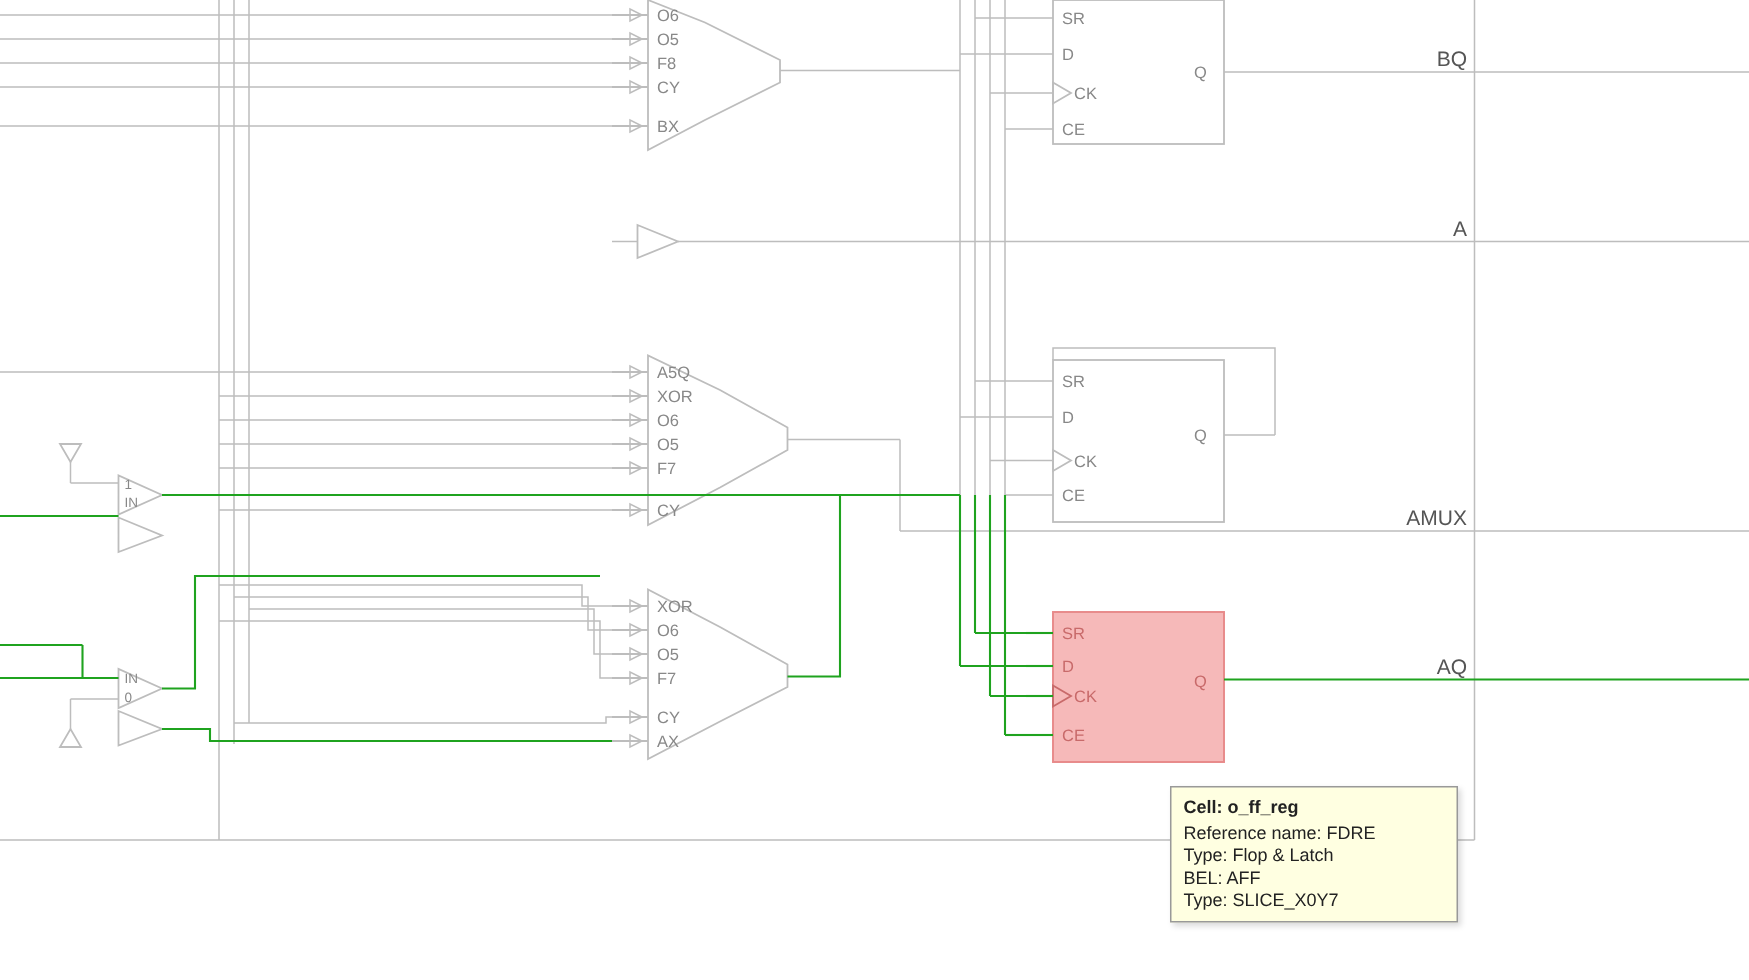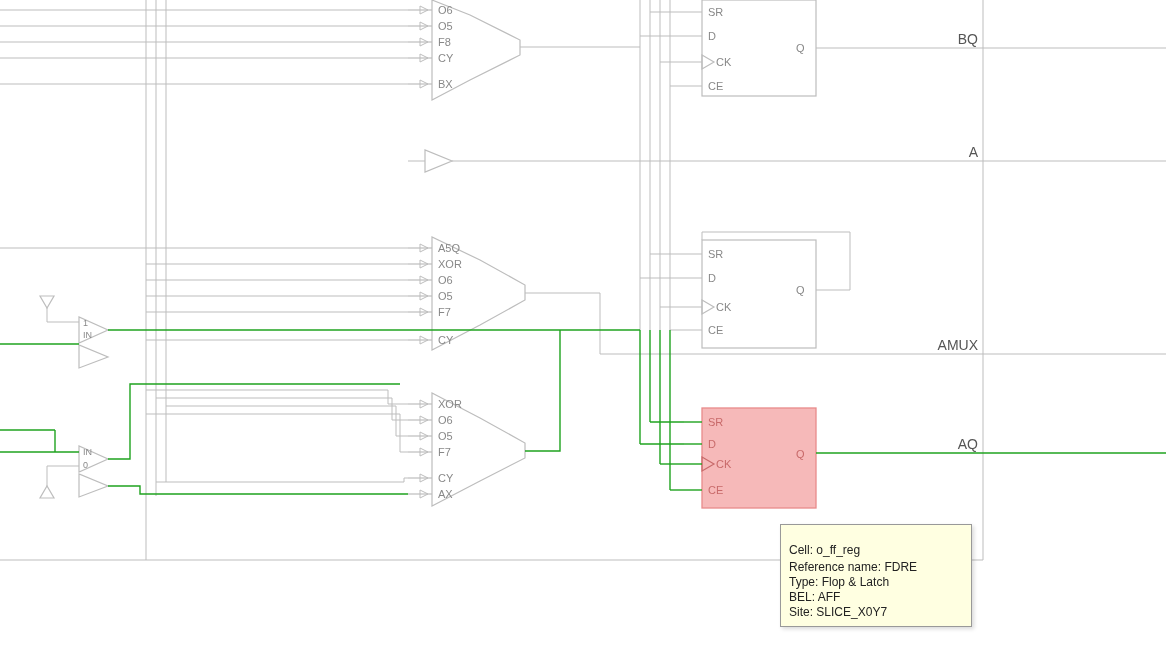--- a/index.html
+++ b/index.html
@@ -26,21 +26,21 @@
     position: absolute;
     left: 780px; top: 524px;
     width: 192px;
     background: #ffffe1;
     border: 1px solid #999;
     padding: 6px 8px;
     box-shadow: 2px 2px 4px rgba(0,0,0,.15);
     font: 12px Arial, sans-serif;
     color: #222;
   }
-  .tooltip .title { font-weight: normal; margin-bottom: 3px; margin-top: 12px; }
+  .tooltip .title { font-weight: bold; margin-bottom: 3px; }
   .tooltip .row { margin: 1px 0; }
 </style>
 </head>
 <body>
 
 <svg width="1166" height="653" viewBox="0 0 1166 653">
 
   <g>
     <polygon class="sym" points="432,0 432,100 470,80 520,55 520,40 470,15 432,0"></polygon>
 
@@ -274,14 +274,14 @@
 
     <line class="wire-g" x1="816" y1="453" x2="1166" y2="453"></line>
   </g>
 </svg>
 
 <div class="tooltip">
   <div class="title">Cell: o_ff_reg</div>
   <div class="row">Reference name: FDRE</div>
   <div class="row">Type: Flop &amp; Latch</div>
   <div class="row">BEL: AFF</div>
-  <div class="row">Site: SLICE_X0Y7</div>
+  <div class="row">Type: SLICE_X0Y7</div>
 </div>
 
 </body></html>

